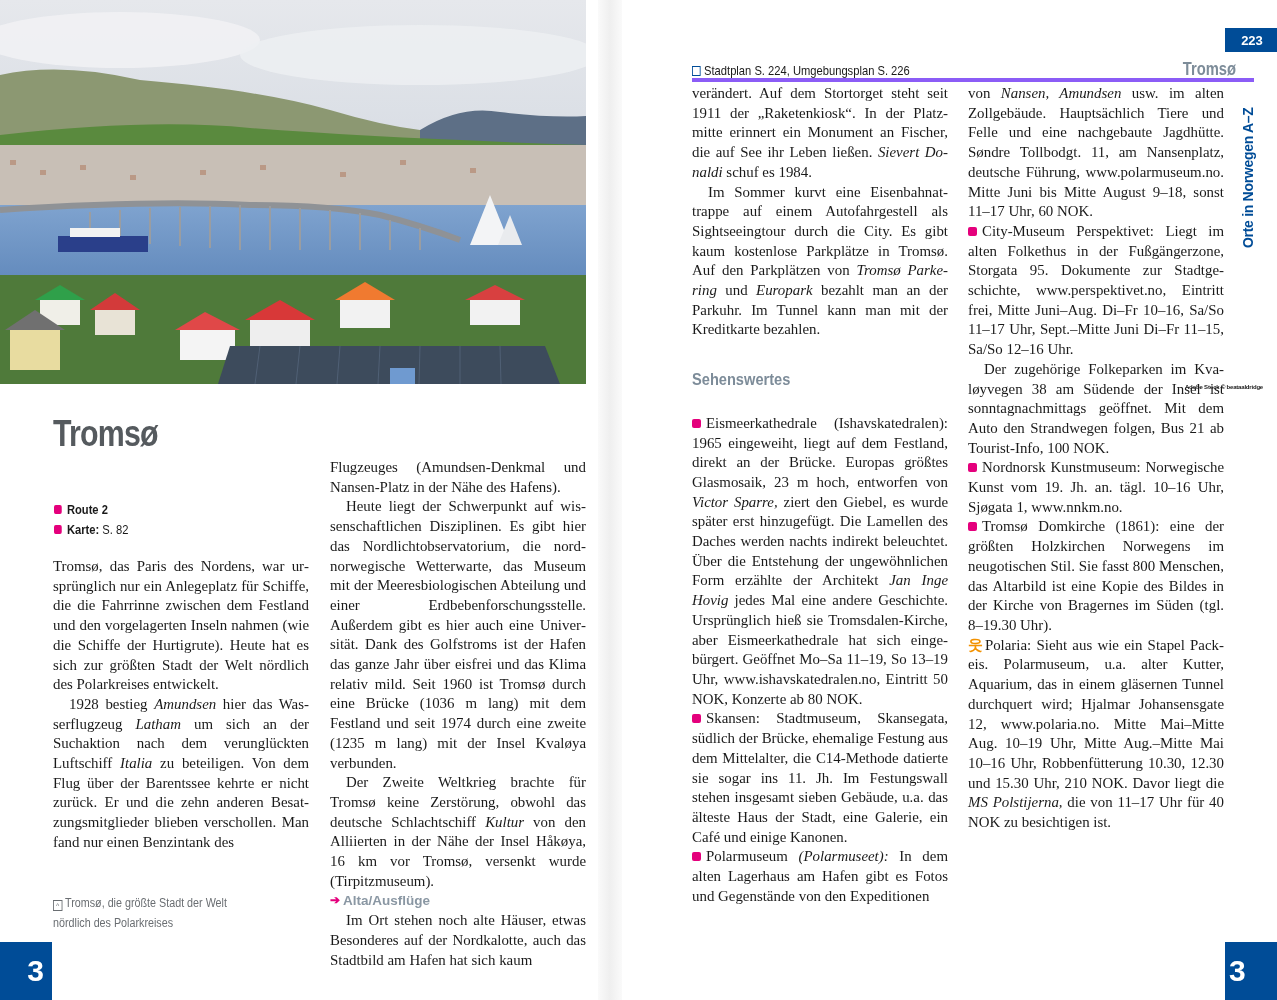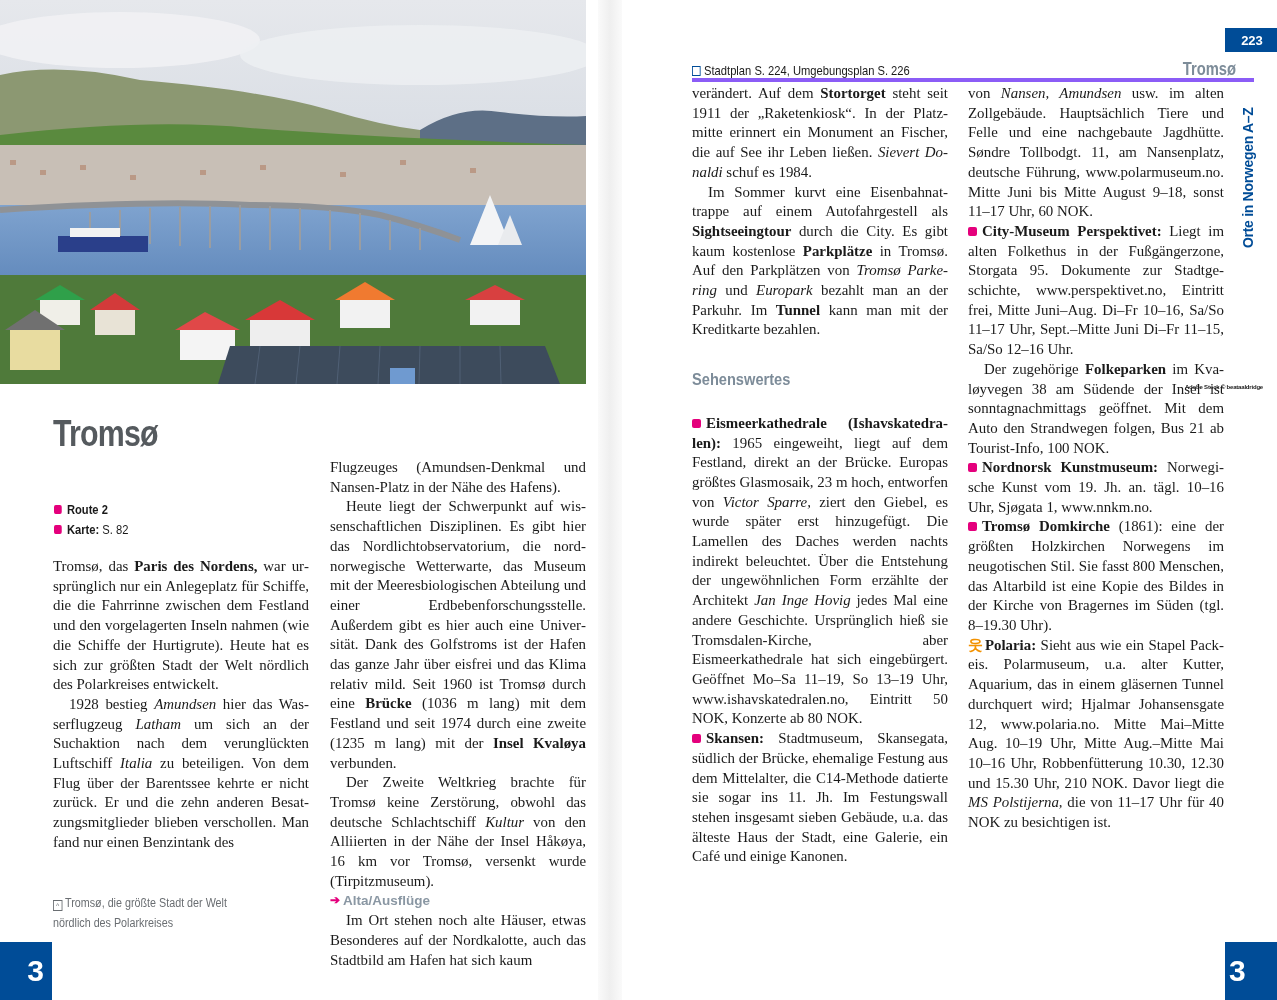--- a/index.html
+++ b/index.html
@@ -53,21 +53,21 @@
   .header-ref { position: absolute; left: 0; top: 5px; font-family: "Liberation Sans", sans-serif; font-size: 13px; color: #1a1a1a; transform: scaleX(0.86); transform-origin: left; white-space: nowrap; }
   .header-ref .box { display: inline-block; width: 10px; height: 10px; border: 1.5px solid #004c97; margin-right: 4px; vertical-align: -1px; }
   .header-place { position: absolute; right: 18px; top: 1px; font-family: "Liberation Sans", sans-serif; font-size: 18px; font-weight: bold; color: #7d8c99; transform: scaleX(0.82); transform-origin: right; }
   .page-num-box { position: absolute; left: 1225px; top: 28px; width: 52px; height: 24px; background: #004c97; color: #fff; font-family: "Liberation Sans", sans-serif;
     font-weight: bold; font-size: 13px; display: flex; align-items: center; justify-content: center; padding-left: 2px; }
   .side-label { position: absolute; left: 1240px; top: 88px; width: 18px; height: 160px; }
   .side-label span { position: absolute; left: 0; bottom: 0; transform: rotate(-90deg); transform-origin: left bottom; white-space: nowrap;
     font-family: "Liberation Sans", sans-serif; font-weight: bold; font-size: 14px; color: #004c97; display: block; width: 160px; translate: 16px 0; letter-spacing: -0.3px; }
 
   i { font-style: italic; }
-  b { font-weight: bold; }
+  b { font-weight: normal; }
 </style>
 </head>
 <body>
 
 <div class="gutter"></div>
 
 <div class="photo" title="Tromsø, Blick über Stadt, Brücke und Eismeerkathedrale">
   <svg width="586" height="384" viewBox="0 0 586 384">
     <defs>
       <linearGradient id="sky" x1="0" y1="0" x2="0" y2="1">
@@ -193,20 +193,21 @@
 <div class="side-label">
     <span>Orte in Norwegen A–Z</span>
   </div>
 
 <div class="col col-3">
   <p><span>verändert. Auf dem </span><b>Stortorget</b><span> steht seit 1911 der „Raketenkiosk“. In der Platz­mitte erinnert ein Monument an Fischer, die auf See ihr Leben ließen. </span><i>Sievert Do­naldi</i><span> schuf es 1984.</span></p>
   <p class="indent"><span>Im Sommer kurvt eine Eisenbahnat­trappe auf einem Autofahrgestell als </span><b>Sightseeingtour</b><span> durch die City. Es gibt kaum kostenlose </span><b>Parkplätze</b><span> in Tromsø. Auf den Parkplätzen von </span><i>Tromsø Parke­ring</i><span> und </span><i>Europark</i><span> bezahlt man an der Parkuhr. Im </span><b>Tunnel</b><span> kann man mit der Kreditkarte bezahlen.</span></p>
   <h2 class="section-head">Sehenswertes</h2>
   <p><span class="entry-bullet"></span><b>Eismeerkathedrale (Ishavskatedra­len):</b><span> 1965 eingeweiht, liegt auf dem Festland, direkt an der Brücke. Europas größtes Glasmosaik, 23 m hoch, ent­worfen von </span><i>Victor Sparre,</i><span> ziert den Gie­bel, es wurde später erst hinzugefügt. Die Lamellen des Daches werden nachts indirekt beleuchtet. Über die Entstehung der ungewöhnlichen Form erzählte der Architekt </span><i>Jan Inge Hovig</i><span> je­des Mal eine andere Geschichte. Ur­sprünglich hieß sie Tromsdalen-Kirche, aber Eismeerkathedrale hat sich einge­bürgert. Geöffnet Mo–Sa 11–19, So 13–19 Uhr, www.ishavskatedralen.no, Ein­tritt 50 NOK, Konzerte ab 80 NOK.</span></p>
   <p><span class="entry-bullet"></span><b>Skansen:</b><span> Stadtmuseum, Skansegata, südlich der Brücke, ehemalige Festung aus dem Mittelalter, die C14-Methode datierte sie sogar ins 11. Jh. Im Festungs­wall stehen insgesamt sieben Gebäude, u.a. das älteste Haus der Stadt, eine Ga­lerie, ein Café und einige Kanonen.</span></p>
+  <p><span class="entry-bullet"></span><b>Polarmuseum</b><i> (Polarmuseet):</i><span> In dem alten Lagerhaus am Hafen gibt es Fotos und Gegenstände von den Expeditionen</span></p>
 </div>
 
 <div class="col col-4">
   <p><span>von </span><i>Nansen, Amundsen</i><span> usw. im alten Zollgebäude. Hauptsächlich Tiere und Felle und eine nachgebaute Jagdhütte. Søndre Tollbodgt. 11, am Nansenplatz, deutsche Führung, www.polarmuseum.­no. Mitte Juni bis Mitte August 9–18, sonst 11–17 Uhr, 60 NOK.</span></p>
   <p><span class="entry-bullet"></span><b>City-Museum Perspektivet:</b><span> Liegt im alten Folkethus in der Fußgängerzone, Storgata 95. Dokumente zur Stadtge­schichte, www.perspektivet.no, Eintritt frei, Mitte Juni–Aug. Di–Fr 10–16, Sa/So 11–17 Uhr, Sept.–Mitte Juni Di–Fr 11–15, Sa/So 12–16 Uhr.</span></p>
   <p class="indent"><span>Der zugehörige </span><b>Folkeparken</b><span> im Kva­løyvegen 38 am Südende der Insel ist sonntagnachmittags geöffnet. Mit dem Auto den Strandwegen folgen, Bus 21 ab Tourist-Info, 100 NOK.</span></p>
   <p><span class="entry-bullet"></span><b>Nordnorsk Kunstmuseum:</b><span> Norwegi­sche Kunst vom 19. Jh. an. tägl. 10–16 Uhr, Sjøgata 1, www.nnkm.no.</span></p>
   <p><span class="entry-bullet"></span><b>Tromsø Domkirche</b><span> (1861): eine der größten Holzkirchen Norwegens im neugotischen Stil. Sie fasst 800 Men­schen, das Altarbild ist eine Kopie des Bildes in der Kirche von Bragernes im Süden (tgl. 8–19.30 Uhr).</span></p>
   <p><span class="person-icon">웃</span><b>Polaria:</b><span> Sieht aus wie ein Stapel Pack­eis. Polarmuseum, u.a. alter Kutter, Aquarium, das in einem gläsernen Tun­nel durchquert wird; Hjalmar Johan­sensgate 12, www.polaria.no. Mitte Mai–Mitte Aug. 10–19 Uhr, Mitte Aug.–Mitte Mai 10–16 Uhr, Robbenfütterung 10.30, 12.30 und 15.30 Uhr, 210 NOK. Davor liegt die </span><i>MS Polstijerna,</i><span> die von 11–17 Uhr für 40 NOK zu besichtigen ist.</span></p>
 </div>

